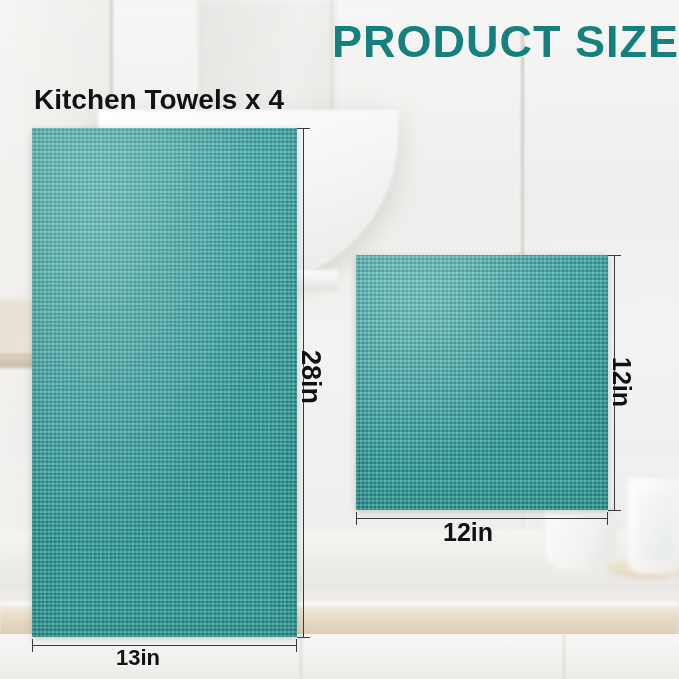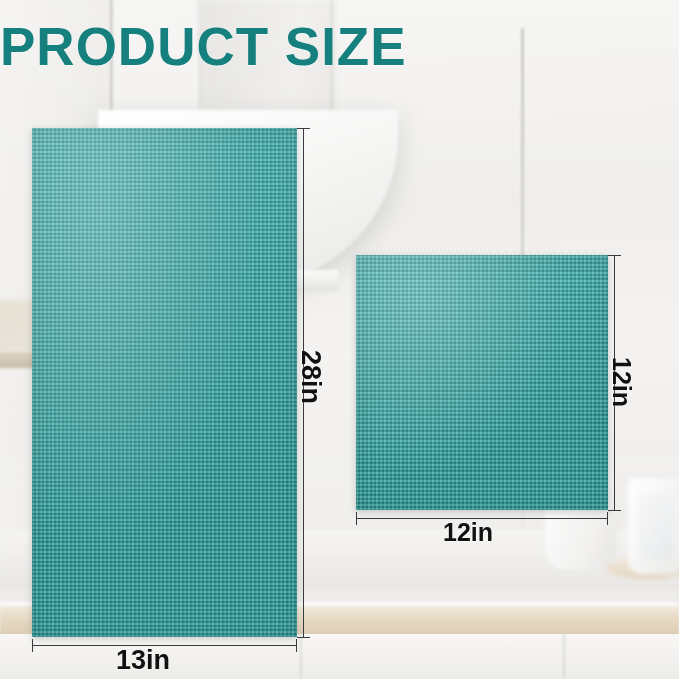--- a/index.html
+++ b/index.html
@@ -66,22 +66,22 @@
   .glass-inner{position:absolute;left:639px;top:494px;width:34px;height:66px;
     background:linear-gradient(120deg,rgba(246,247,248,.9),rgba(224,228,230,.7));border-radius:5px;filter:blur(2.4px);}
   .plate{position:absolute;left:606px;top:557px;width:84px;height:22px;
     background:linear-gradient(180deg,#f2e8d8,#e0d2bc);border-radius:50%;filter:blur(2px);}
 
   .bg-soft{position:absolute;inset:0;backdrop-filter:blur(0px);
     background:linear-gradient(180deg,rgba(255,255,255,.18),rgba(255,255,255,0) 35%,rgba(255,255,255,.12));}
 
   
   .title{
-    position:absolute;left:0;top:16px;width:679px;text-align:left;
-    font-size:53px;font-weight:bold;letter-spacing:1px;
+    position:absolute;left:0;top:16px;width:679px;text-align:right;
+    font-size:45px;font-weight:bold;letter-spacing:1px;
     color:#15807d;
     text-shadow:0 1px 0 rgba(255,255,255,.65);
   }
 
   
   .lbl{position:absolute;color:#121212;font-weight:bold;white-space:nowrap;
        text-shadow:0 1px 1px rgba(255,255,255,.55);}
   .lbl-towel{left:34px;top:84px;font-size:28px;}
   .lbl-cloth{left:388px;top:213px;font-size:26px;}
 
@@ -129,21 +129,21 @@
   
   .towel-v-line{left:303px;top:128px;height:509px;}
   .towel-v-cap-t{left:297px;top:128px;width:13px;height:1px;}
   .towel-v-cap-b{left:297px;top:637px;width:13px;height:1px;}
   .towel-v-text{left:326px;top:350px;font-size:27px;}
 
   
   .towel-h-line{left:32px;top:645px;width:265px;}
   .towel-h-cap-l{left:32px;top:639px;width:1px;height:13px;}
   .towel-h-cap-r{left:296px;top:639px;width:1px;height:13px;}
-  .towel-h-text{left:116px;top:645px;font-size:27px;}
+  .towel-h-text{left:116px;top:645px;font-size:22px;}
 
   
   .cloth-v-line{left:614px;top:255px;height:255px;}
   .cloth-v-cap-t{left:608px;top:255px;width:13px;height:1px;}
   .cloth-v-cap-b{left:608px;top:510px;width:13px;height:1px;}
   .cloth-v-text{left:636px;top:357px;font-size:25px;}
 
   
   .cloth-h-line{left:356px;top:518px;width:252px;}
   .cloth-h-cap-l{left:356px;top:512px;width:1px;height:13px;}
@@ -189,20 +189,21 @@
     <div class="pitcher-handle"></div>
     <div class="plate"></div>
     <div class="glass"></div>
     <div class="glass-inner"></div>
 
     <div class="bg-soft"></div>
   </div>
 
   <div class="title">PRODUCT SIZE</div>
 
+  <div class="lbl lbl-towel">Kitchen Towels x 4</div>
   <div class="fabric towel"></div>
 
   <div class="dim-line dim-v towel-v-line"></div>
   <div class="dim-cap towel-v-cap-t"></div>
   <div class="dim-cap towel-v-cap-b"></div>
   <div class="dim-text rot towel-v-text">28in</div>
 
   <div class="dim-line dim-h towel-h-line"></div>
   <div class="dim-cap towel-h-cap-l"></div>
   <div class="dim-cap towel-h-cap-r"></div>

